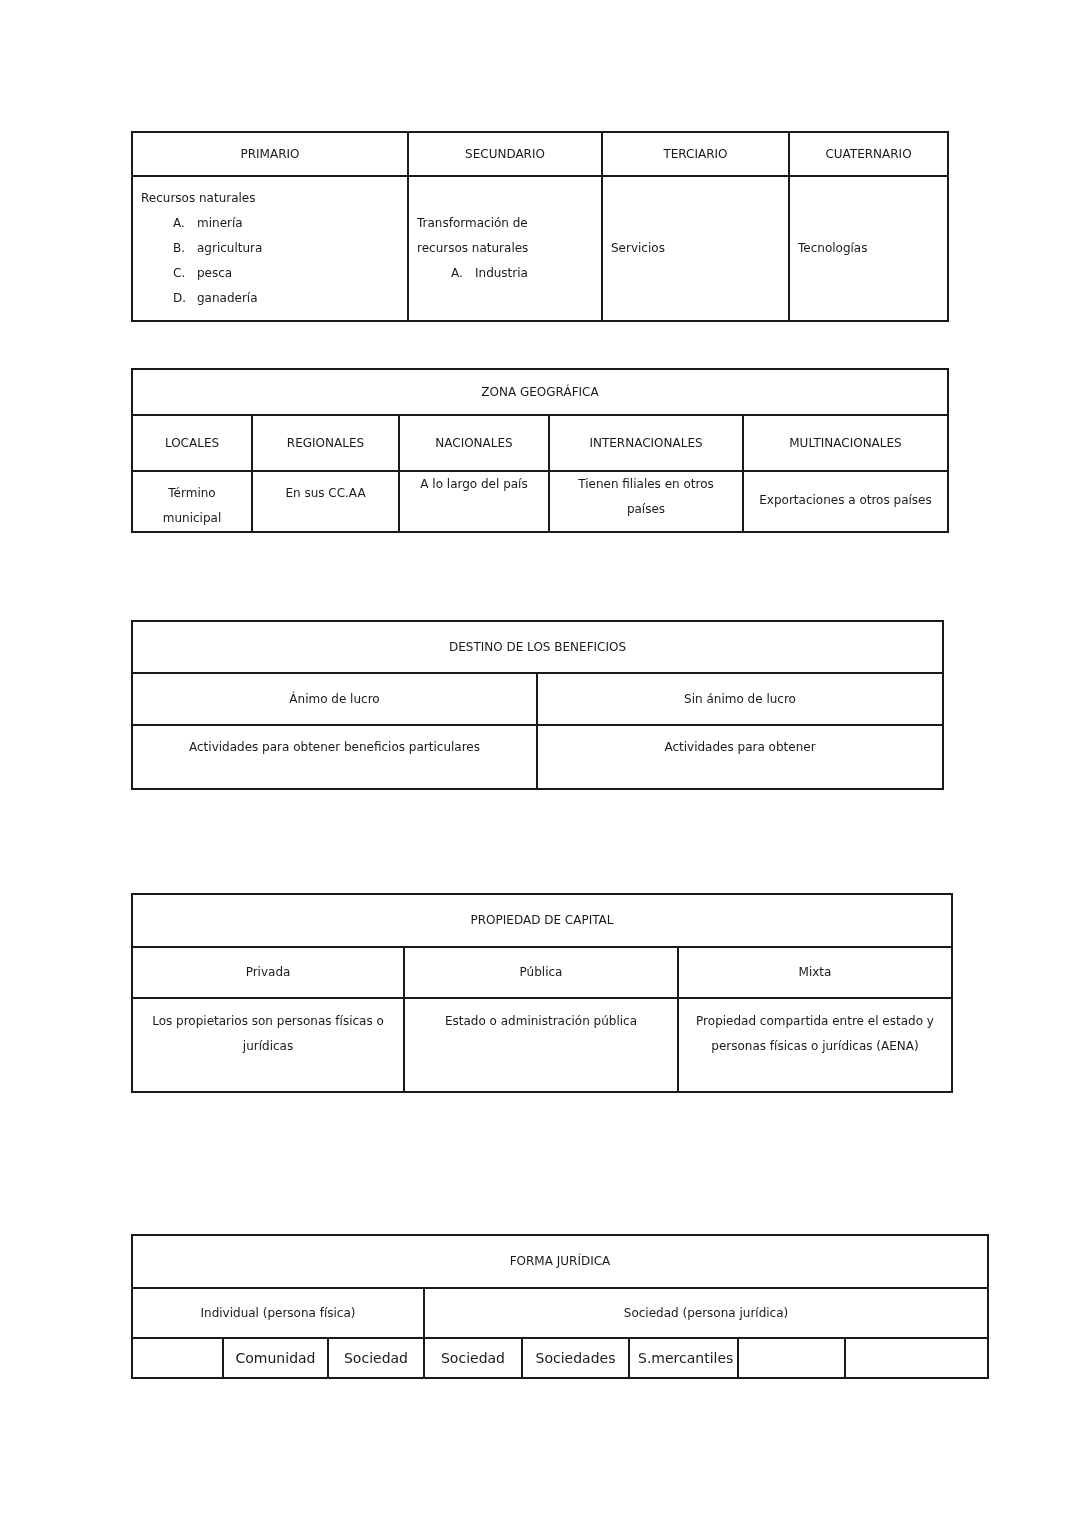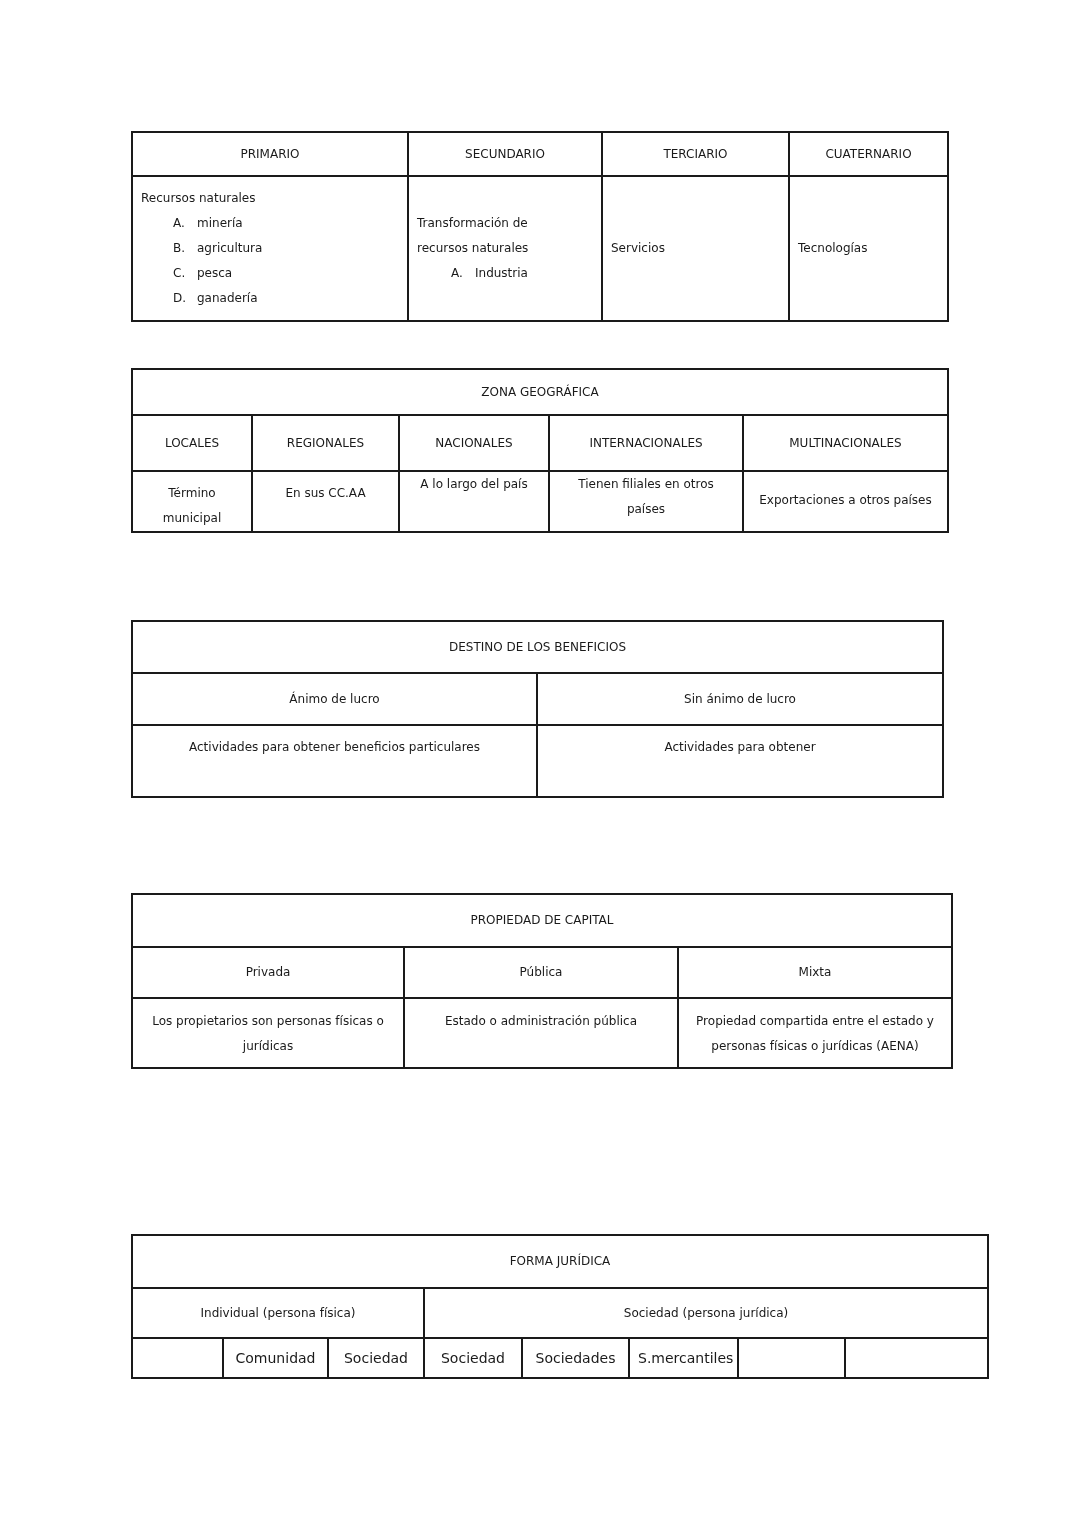--- a/index.html
+++ b/index.html
@@ -88,21 +88,21 @@
       <col style="width:406px">
     </colgroup>
   <tbody>
       <tr style="height:52px">
         <td colspan="2">DESTINO DE LOS BENEFICIOS</td>
       </tr>
   <tr style="height:52px">
     <td>Ánimo de lucro</td>
     <td>Sin ánimo de lucro</td>
   </tr>
-  <tr style="height:72px">
+  <tr style="height:64px">
     <td class="top" style="padding:9px 40px 0">Actividades para obtener beneficios particulares</td>
     <td class="top" style="padding-top:9px">Actividades para obtener</td>
   </tr>
 </tbody>
   </table>
 
 <table style="left:131px;top:893px;width:820px;">
   <colgroup>
       <col style="width:272px">
       <col style="width:274px">
@@ -110,21 +110,21 @@
     </colgroup>
   <tbody>
       <tr style="height:53px">
         <td colspan="3">PROPIEDAD DE CAPITAL</td>
       </tr>
   <tr style="height:51px">
     <td>Privada</td>
     <td>Pública</td>
     <td>Mixta</td>
   </tr>
-  <tr style="height:70px">
+  <tr style="height:94px">
     <td class="top" style="padding-top:10px">Los propietarios son personas físicas o jurídicas</td>
     <td class="top" style="padding:10px 30px 0">Estado o administración pública</td>
     <td class="top" style="padding-top:10px">Propiedad compartida entre el estado y personas físicas o jurídicas (AENA)</td>
   </tr>
 </tbody>
   </table>
 
 <table style="left:131px;top:1234px;width:856px;">
   <colgroup>
       <col style="width:91px">

